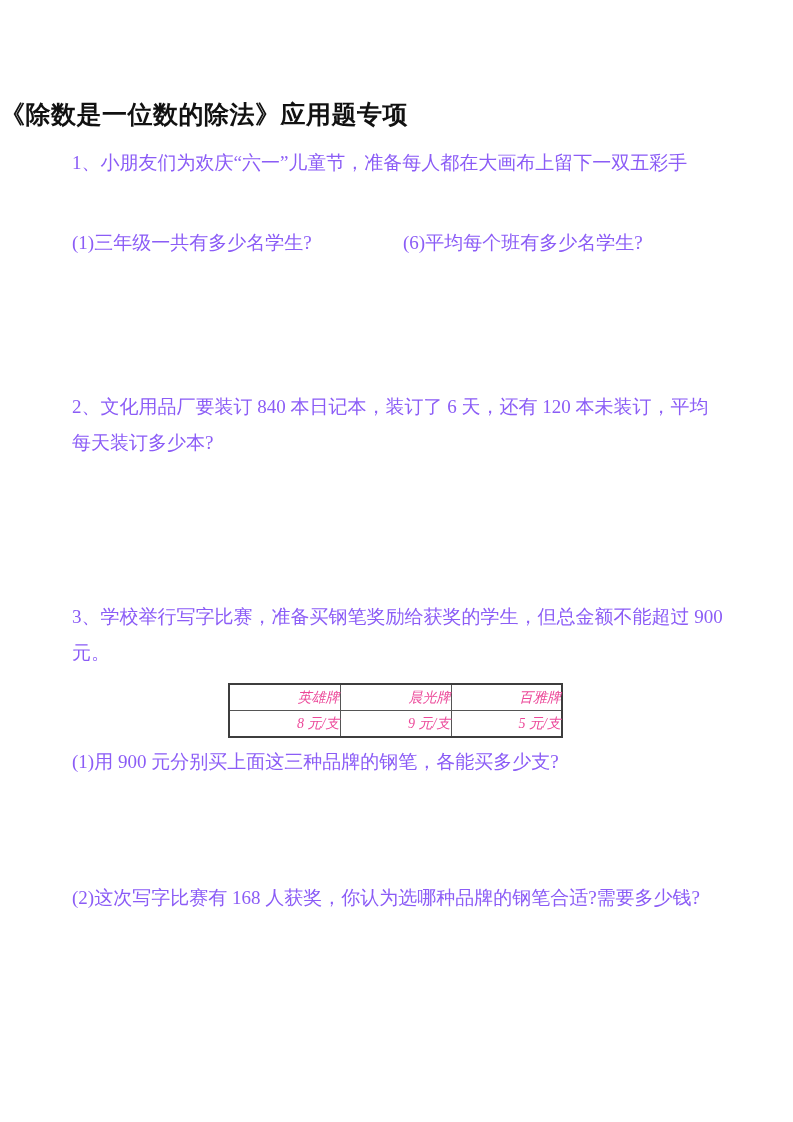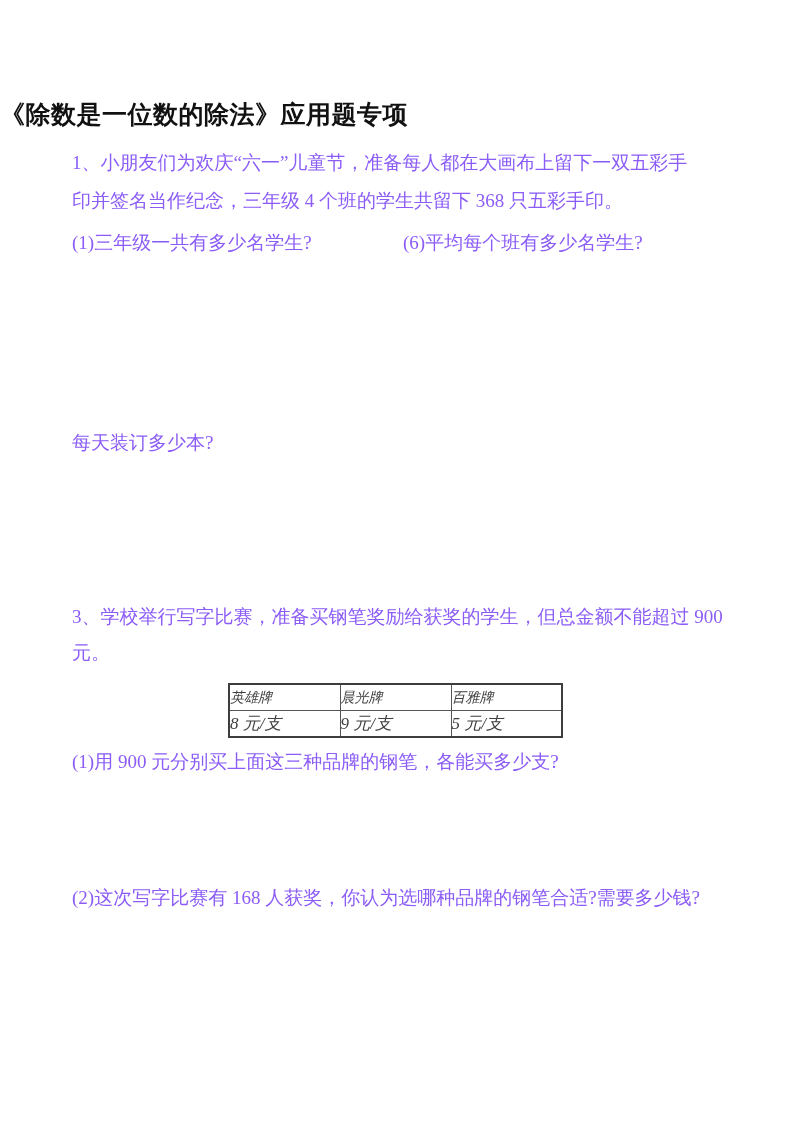--- a/index.html
+++ b/index.html
@@ -46,47 +46,47 @@
     top: 683px;
     width: 335px;
     height: 50px;
     border-collapse: collapse;
     table-layout: fixed;
     background: #ffffff;
     border: 2px solid #3d3d3d;
   }
   .pen-table td {
     border: 1px solid #555555;
-    text-align: left;
+    text-align: right;
     vertical-align: middle;
     font-family: "Liberation Serif", serif;
     font-style: italic;
-    color: #404040;
+    color: #ec4899;
     height: 25px;
     padding: 0;
   }
   .pen-table .brand-row td {
     font-size: 14px;
   }
   .pen-table .price-row td {
-    font-size: 17px;
+    font-size: 14px;
   }
 </style>
 </head>
 <body>
 
 <div class="page">
 
   <h1 class="doc-title">《除数是一位数的除法》应用题专项</h1>
 
   <p class="line" style="top:150px;">1、小朋友们为欢庆“六一”儿童节，准备每人都在大画布上留下一双五彩手</p>
-  <p class="line" style="top:188px;">印并签名当作纪念，三年级 4 个班的学生共留下 368 只五彩手印。</p>
   <p class="line" style="top:230px;">(1)三年级一共有多少名学生?</p>
   <p class="line" style="top:230px; left:403px;">(6)平均每个班有多少名学生?</p>
 
+  <p class="line" style="top:394px;">2、文化用品厂要装订 840 本日记本，装订了 6 天，还有 120 本未装订，平均</p>
   <p class="line" style="top:430px;">每天装订多少本?</p>
 
   <p class="line" style="top:604px;">3、学校举行写字比赛，准备买钢笔奖励给获奖的学生，但总金额不能超过 900</p>
   <p class="line" style="top:640px;">元。</p>
 
   <table class="pen-table">
     <tbody>
       <tr class="brand-row">
         <td>英雄牌</td>
         <td>晨光牌</td>

